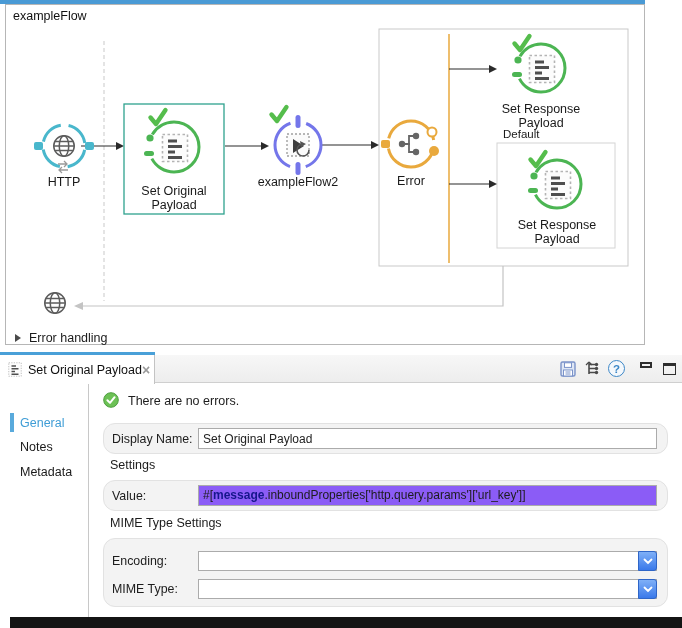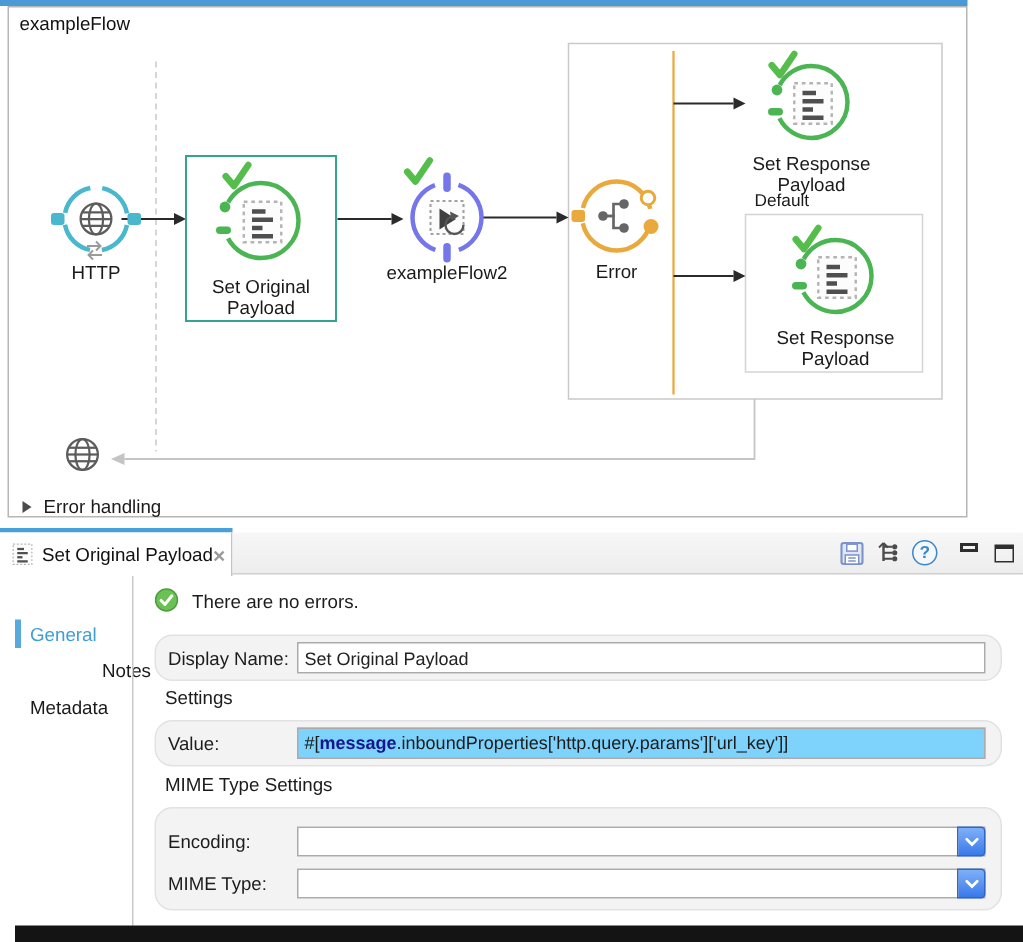--- a/index.html
+++ b/index.html
@@ -30,21 +30,21 @@
   #side-sep{left:88px;top:384px;width:1px;height:233px;background:#c8c8c8;}
   .side-item{position:absolute;font-size:12.5px;color:#1a1a1a;cursor:default;}
   .side-active{color:#3f9dd6;display:flex;align-items:center;}
   .side-bar{width:4px;height:19px;background:#59aadc;margin-right:6px;}
   .status{left:103px;top:392px;display:flex;align-items:flex-end;gap:9px;font-size:12.5px;}
   .gbox{position:absolute;left:103px;width:565px;background:#f3f3f3;border:1px solid #e2e2e2;border-radius:12px;box-sizing:border-box;}
   .frow{display:flex;align-items:center;height:100%;}
   .flabel{width:86px;margin-left:8px;font-size:12.4px;color:#1c1c1c;flex:none;}
   .tinput{flex:1;margin-right:10px;height:19px;border:1px solid #ababab;font-family:"Liberation Sans",sans-serif;font-size:12px;padding:0 4px;background:#fff;box-sizing:content-box;color:#222;}
   .sechead{position:absolute;left:110px;font-size:12.5px;color:#1c1c1c;}
-  .valuebox{flex:1;margin-right:10px;height:19px;border:1px solid #ababab;background:#7dd3fc;font-size:12px;line-height:19px;padding:0 4px;white-space:nowrap;overflow:hidden;}
+  .valuebox{flex:1;margin-right:10px;height:19px;border:1px solid #ababab;background:#8b5cf6;font-size:12px;line-height:19px;padding:0 4px;white-space:nowrap;overflow:hidden;}
   .kw{color:#16168c;font-weight:bold;}
   .combo{position:relative;flex:1;margin-right:10px;height:20px;}
   .combo input{position:absolute;left:0;top:0;width:100%;height:20px;border:1px solid #ababab;box-sizing:border-box;font-family:"Liberation Sans",sans-serif;font-size:12px;padding:0 22px 0 4px;background:#fff;}
   .combo .cbtn{position:absolute;right:0;top:0;width:19px;height:20px;background:linear-gradient(#7fb0f7,#3a79ea);border:1px solid #2f66c8;border-radius:0 3px 3px 0;box-sizing:border-box;display:flex;align-items:center;justify-content:center;}
   #blackbar{left:10px;top:617px;width:672px;height:11px;background:#141414;}
 </style>
 </head>
 <body>
 
 <div id="app">
@@ -211,21 +211,21 @@
     <span id="min-btn" class="winbtn"></span>
     <span id="max-btn" class="winbtn"></span>
   </div>
 
   <div class="abs" id="panel-body">
 
     <div class="abs side-item side-active" style="left:10px;top:29px;">
       <span class="side-bar"></span>
       <span>General</span>
     </div>
-    <div class="abs side-item" style="left:20px;top:56px;margin-left:48px;">Notes</div>
+    <div class="abs side-item" style="left:20px;top:56px;">Notes</div>
     <div class="abs side-item" style="left:20px;top:81px;">Metadata</div>
 
     <div class="abs status" style="top:8px;">
       <span style="display:flex;">
         <svg width="16" height="16" viewBox="0 0 16 16">
           <circle cx="8" cy="8" r="7.3" fill="#6cc155" stroke="#4d9e3f" stroke-width="1"></circle>
           <path d="M4.4,8.3 L7,10.9 L11.6,5.2" fill="none" stroke="#fff" stroke-width="2" stroke-linecap="round" stroke-linejoin="round"></path>
         </svg>
       </span>
       <span>There are no errors.</span>

